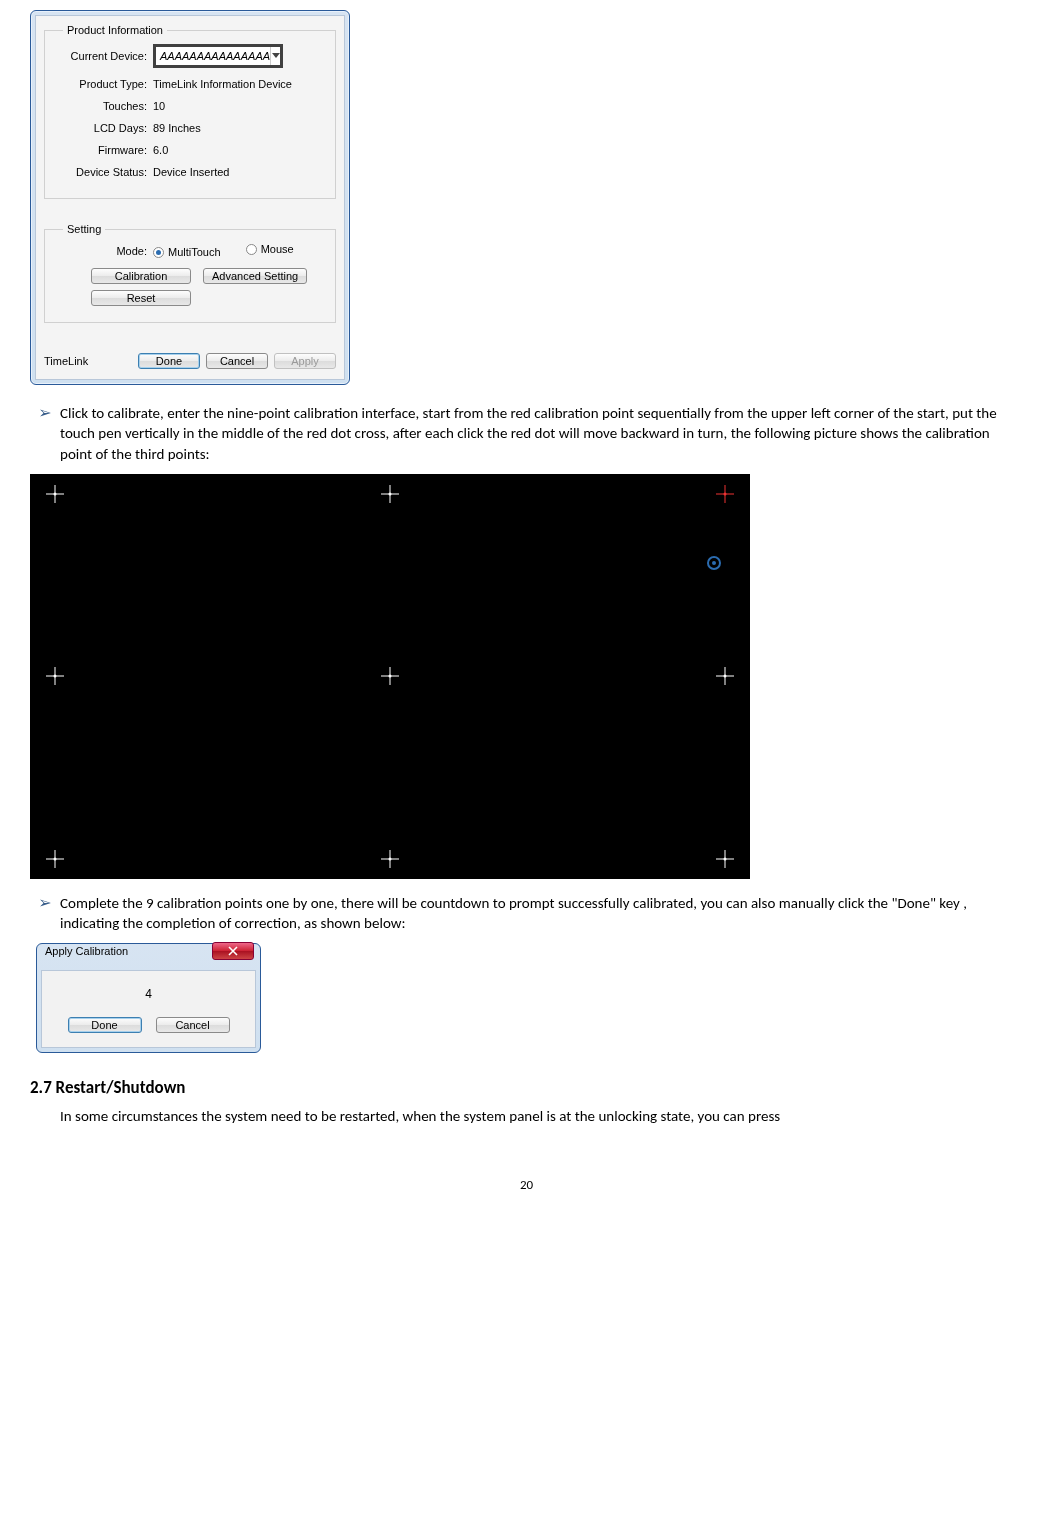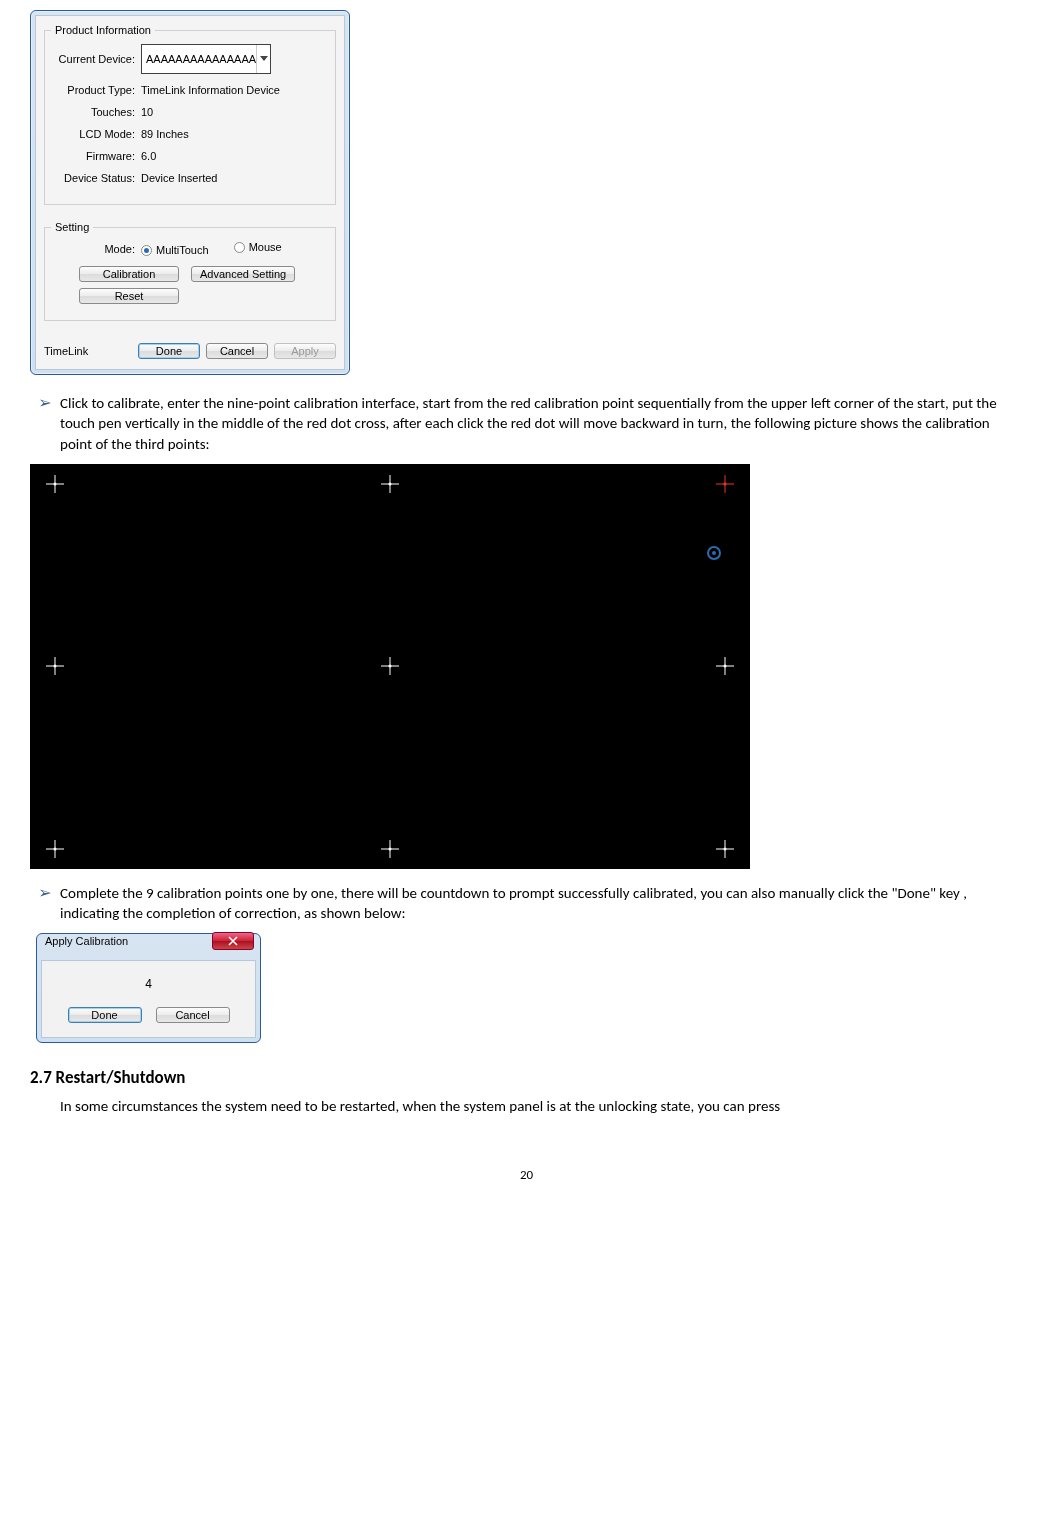--- a/index.html
+++ b/index.html
@@ -43,22 +43,22 @@
     font-weight: bold;
   }
   .close-btn svg { width:10px; height:10px; }
   .client {
     background: #f4f4f4;
     border: 1px solid #b8c7d9;
     padding: 8px 8px 10px 8px;
   }
   fieldset.grp {
     border: 1px solid #d0d0d0;
-    padding: 8px 6px 10px 6px;
-    margin-bottom: 16px;
+    padding: 8px 6px 10px 18px;
+    margin-bottom: 24px;
     font-size: 11px;
   }
   fieldset.grp legend {
     padding: 0 4px;
     font-size: 11px;
   }
   .row {
     display: flex;
     align-items: center;
     margin-bottom: 10px;
@@ -67,26 +67,27 @@
     width: 90px;
     text-align: right;
     padding-right: 6px;
     font-size: 11px;
   }
   .row .val {
     font-size: 11px;
   }
   .combo {
     display:flex; align-items:center;
-    border: 1px solid #404040;
+    border: 3px solid #404040;
     background:#fff;
-    height:30px;
+    height:24px;
     width: 130px;
     padding-left:4px;
     justify-content: space-between;
+    font-style: italic;
   }
   .combo .arrow {
     width:14px;border-left:1px solid #ccc;
     display:flex;align-items:center;justify-content:center;
     height:100%;
   }
   .btn7 {
     display:inline-flex; align-items:center; justify-content:center;
     min-width:62px; height:16px;
     padding: 0 8px;
@@ -224,21 +225,21 @@
 
       <div class="row">
         <div class="lbl">Product Type:</div>
         <div class="val">TimeLink Information Device</div>
       </div>
       <div class="row">
         <div class="lbl">Touches:</div>
         <div class="val">10</div>
       </div>
       <div class="row">
-        <div class="lbl">LCD Mode:</div>
+        <div class="lbl">LCD Days:</div>
         <div class="val">89 Inches</div>
       </div>
       <div class="row">
         <div class="lbl">Firmware:</div>
         <div class="val">6.0</div>
       </div>
       <div class="row">
         <div class="lbl">Device Status:</div>
         <div class="val">Device Inserted</div>
       </div>

